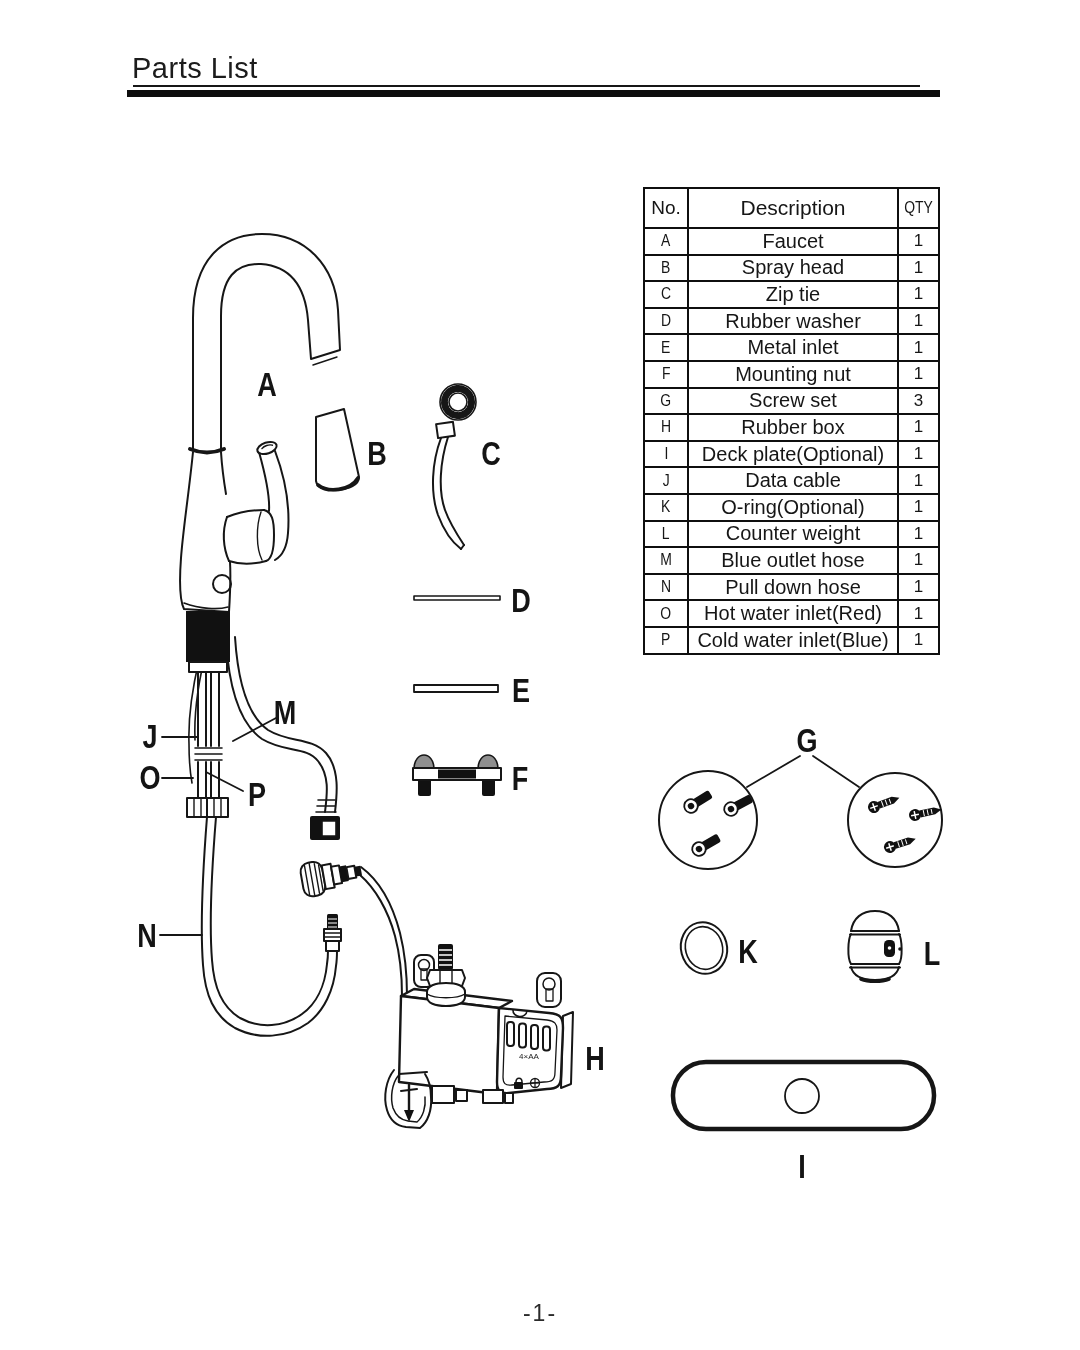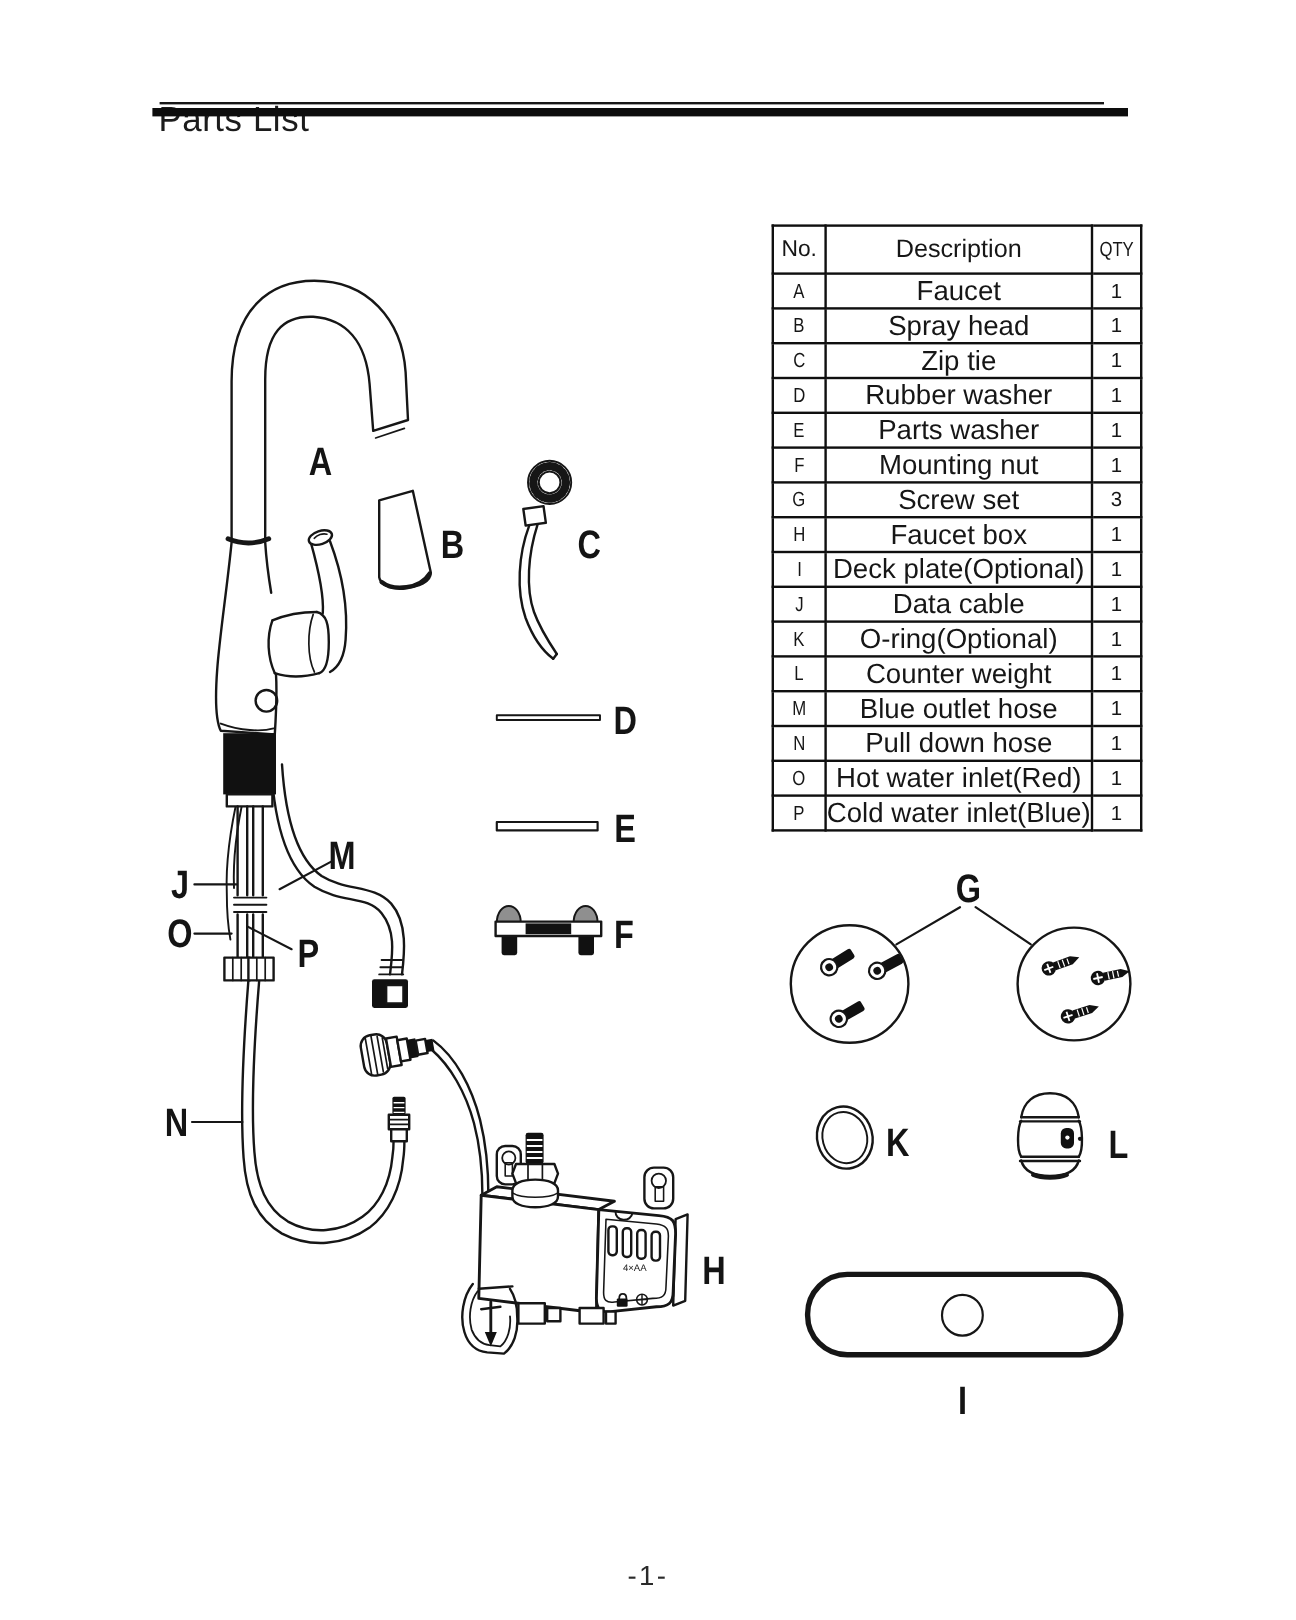--- a/index.html
+++ b/index.html
@@ -1,33 +1,33 @@
 <!DOCTYPE html>
 <html><head>
 <meta charset="utf-8">
 <style>
   html,body{margin:0;padding:0;background:#ffffff;}
   #page{position:relative;width:1080px;height:1350px;background:#ffffff;overflow:hidden;
         font-family:"Liberation Sans",sans-serif;color:#161616;}
   .abs{position:absolute;}
   
-  #title{left:132px;top:52px;font-size:29px;letter-spacing:.5px;color:#1c1c1c;margin-top:32px;}
+  #title{left:132px;top:52px;font-size:29px;letter-spacing:.5px;color:#1c1c1c;}
   #title-underline-thin{left:133px;top:85px;width:787px;height:2px;background:#171717;}
   #title-rule-thick{left:127px;top:90px;width:813px;height:7px;background:#0d0d0d;}
   
   #parts-table{left:643px;top:187px;border-collapse:collapse;table-layout:fixed;}
   #parts-table td,#parts-table th{border:2px solid #0f0f0f;padding:0;text-align:center;
         vertical-align:middle;background:#fff;overflow:hidden;white-space:nowrap;}
   #parts-table th{font-weight:normal;}
   col.c-no{width:44px;} col.c-desc{width:210px;} col.c-qty{width:41px;}
   tr.hdr{height:40px;} tr.row{height:26.6px;}
   .h-no{font-size:19px;} .h-desc{font-size:21px;} 
   .cond{display:inline-block;transform:scaleX(.82);transform-origin:center;}
   .h-qty{font-size:17px;}
-  .t-no{font-size:17px;} .t-desc{font-size:23px;margin-top:38px;} .t-qty{font-size:17px;}
+  .t-no{font-size:17px;} .t-desc{font-size:20px;margin-top:38px;} .t-qty{font-size:17px;}
   
   #diagram{left:0;top:0;}
   .ln{stroke:#161616;stroke-width:2;fill:none;stroke-linecap:round;stroke-linejoin:round;}
   .lnw{stroke:#161616;stroke-width:2;fill:#ffffff;stroke-linejoin:round;}
   .blk{fill:#111111;stroke:none;}
   .plabel{font-family:"Liberation Sans",sans-serif;font-size:33px;font-weight:700;
           fill:#141414;text-anchor:middle;}
   .tinytxt{font-family:"Liberation Sans",sans-serif;font-size:8px;fill:#222;text-anchor:middle;}
   
   #page-number{left:0;top:1300px;width:1080px;text-align:center;font-size:23px;letter-spacing:2px;color:#2a2a2a;}
@@ -68,36 +68,36 @@
           <td class="t-desc">Zip tie</td>
           <td class="t-qty">1</td>
         </tr>
     <tr class="row">
           <td class="t-no"><span class="cond">D</span></td>
           <td class="t-desc">Rubber washer</td>
           <td class="t-qty">1</td>
         </tr>
     <tr class="row">
           <td class="t-no"><span class="cond">E</span></td>
-          <td class="t-desc">Parts washer</td>
+          <td class="t-desc">Metal inlet</td>
           <td class="t-qty">1</td>
         </tr>
     <tr class="row">
           <td class="t-no"><span class="cond">F</span></td>
           <td class="t-desc">Mounting nut</td>
           <td class="t-qty">1</td>
         </tr>
     <tr class="row">
           <td class="t-no"><span class="cond">G</span></td>
           <td class="t-desc">Screw set</td>
           <td class="t-qty">3</td>
         </tr>
     <tr class="row">
           <td class="t-no"><span class="cond">H</span></td>
-          <td class="t-desc">Faucet box</td>
+          <td class="t-desc">Rubber box</td>
           <td class="t-qty">1</td>
         </tr>
     <tr class="row">
           <td class="t-no"><span class="cond">I</span></td>
           <td class="t-desc">Deck plate(Optional)</td>
           <td class="t-qty">1</td>
         </tr>
     <tr class="row">
           <td class="t-no"><span class="cond">J</span></td>
           <td class="t-desc">Data cable</td>

